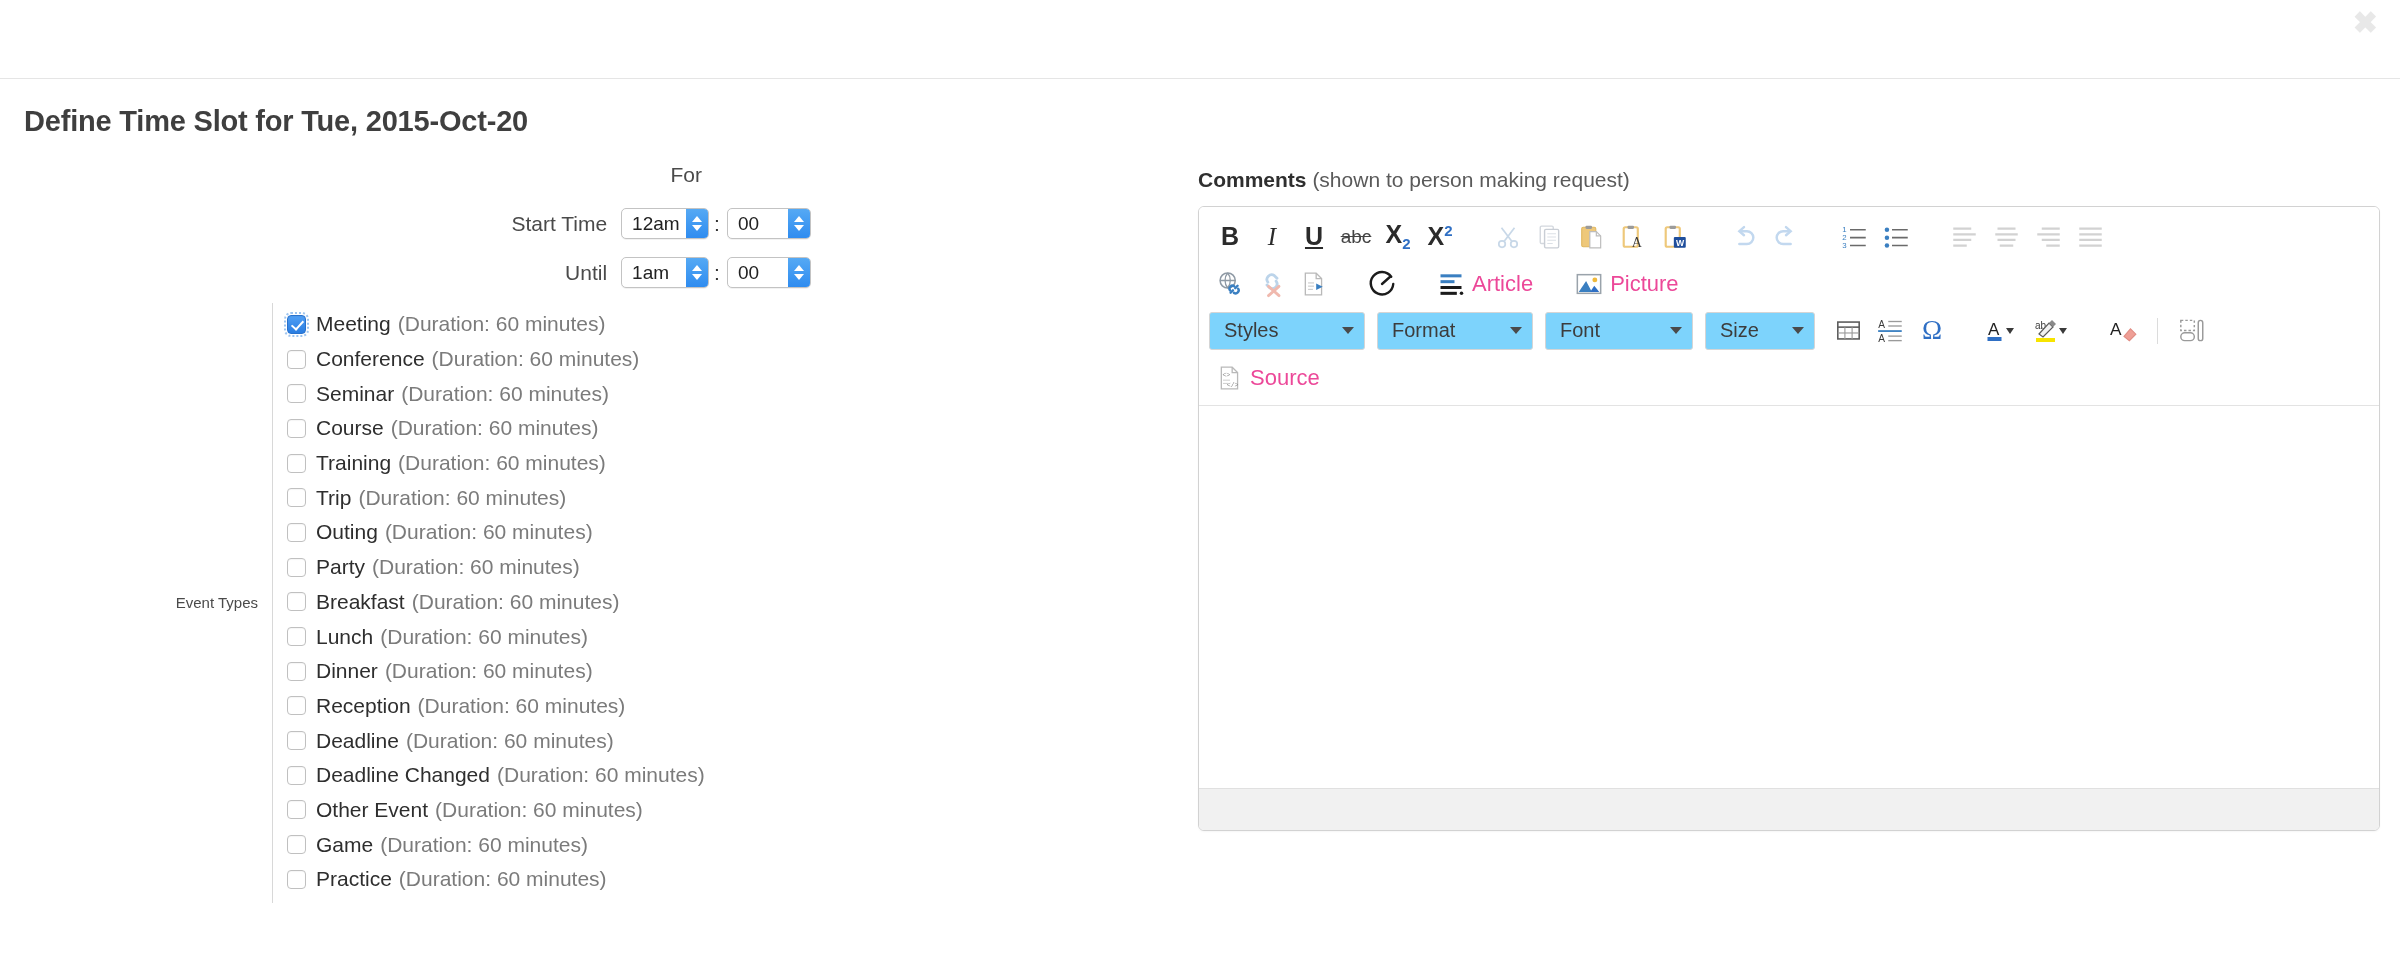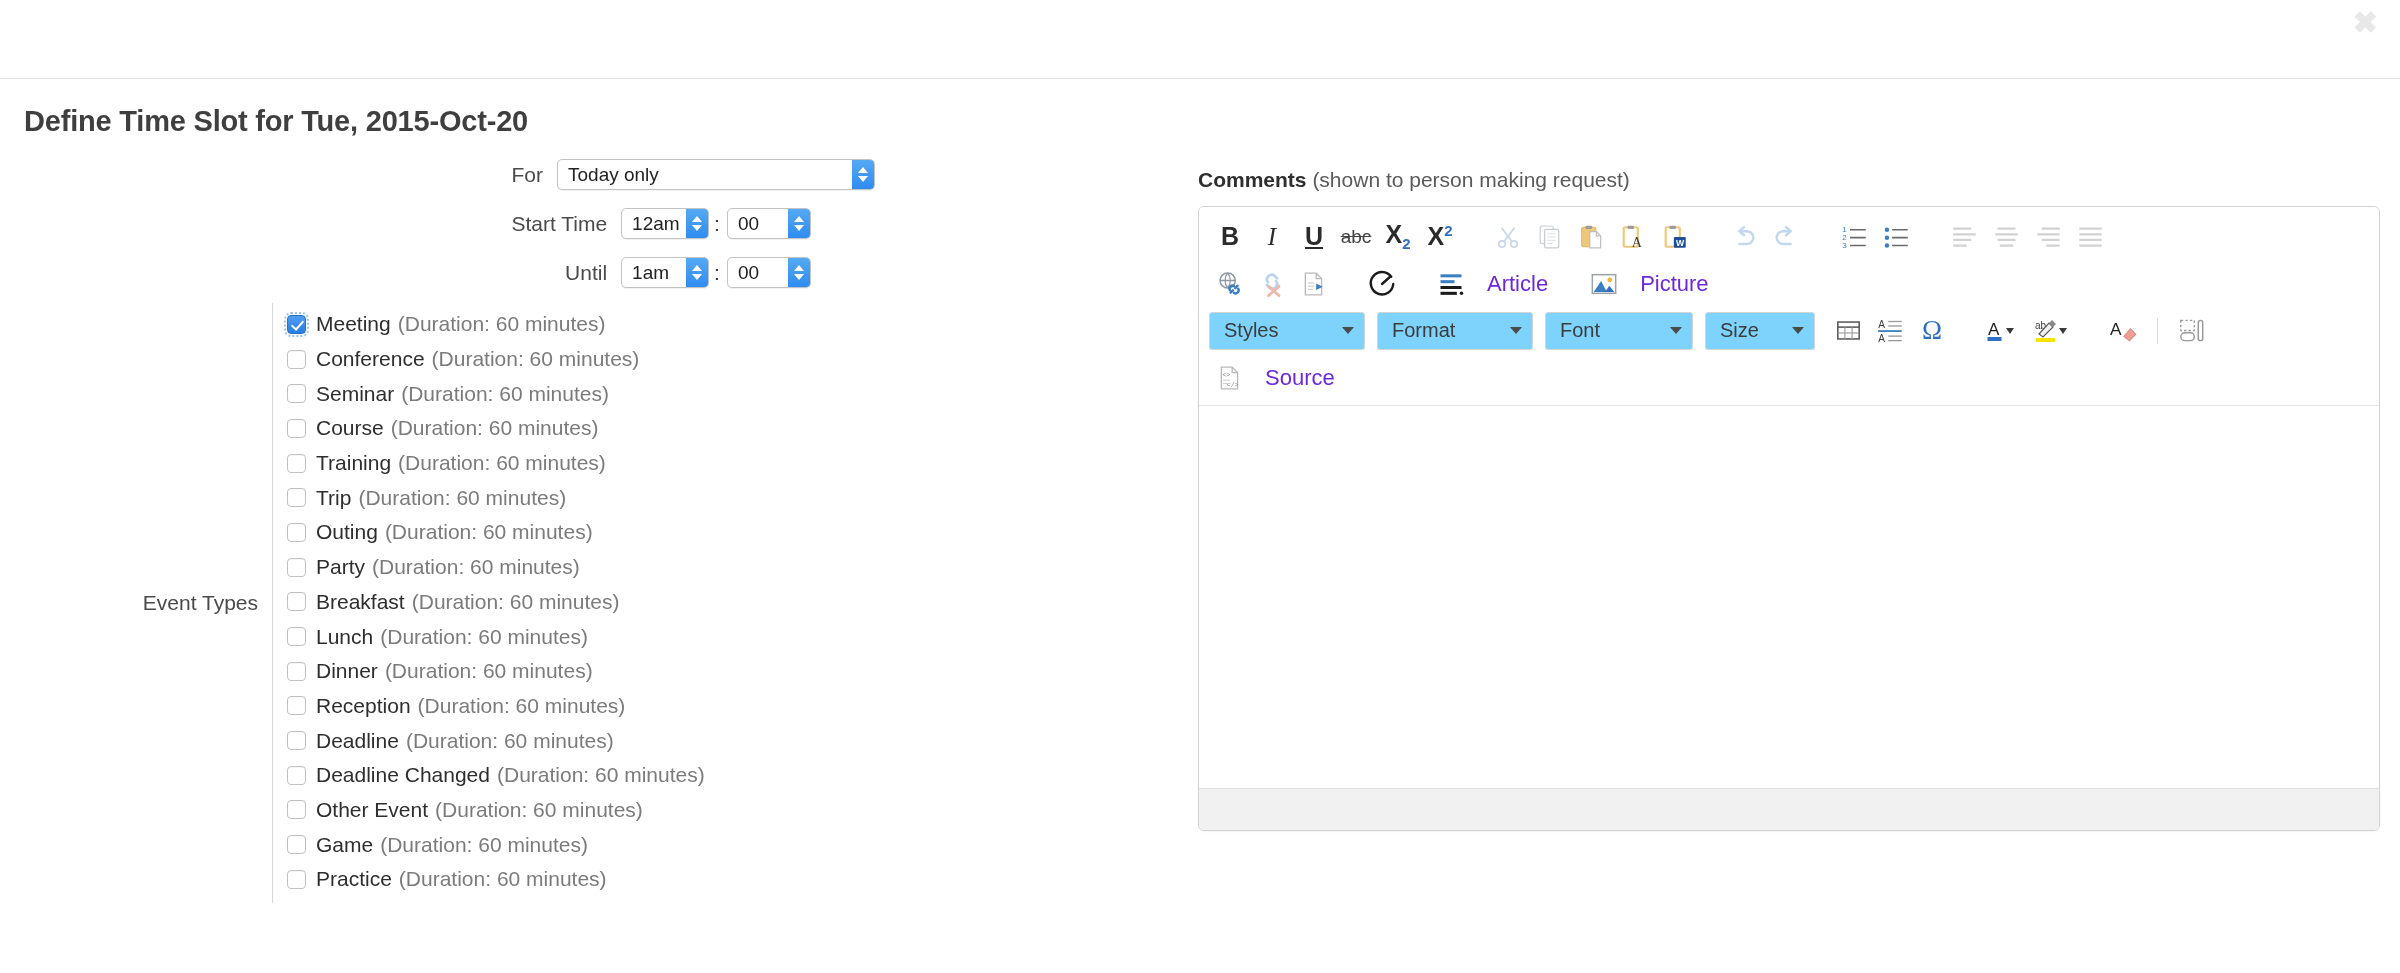--- a/index.html
+++ b/index.html
@@ -64,21 +64,21 @@
 
   .sel-for { width: 318px; }
   .sel-hour { width: 88px; }
   .sel-min  { width: 84px; }
   .colon { font-size: 21px; color:#333; margin: 0 7px 0 5px; }
 
   
   .types-row { position:relative; display:flex; margin-top: 6px; }
   .types-label {
     width: 272px; text-align:right; padding-right:14px;
-    font-size: 21px; color:#4a4a4a;
+    font-size: 15px; color:#4a4a4a;
     display:flex; align-items:center; justify-content:flex-end;
   }
   .types-list { border-left: 1px solid #d8d8d8; padding: 4px 0 6px 14px; }
   .type-item { display:flex; align-items:center; height: 34.7px; }
   .cbx {
     width: 19px; height: 19px; border-radius: 4px;
     border: 1px solid #c0c0c0; background:#fff;
     box-shadow: inset 0 1px 1px rgba(0,0,0,.04);
     flex: 0 0 auto; margin-right: 10px; cursor:pointer; position:relative;
   }
@@ -103,21 +103,21 @@
 
   .ck { border:1px solid #d2d2d2; border-radius: 6px; background:#fff;
         box-shadow: 0 1px 2px rgba(0,0,0,.04); overflow:hidden; width: 1182px; }
   .ck-toolbar { background:#fff; padding: 6px 10px 4px 10px; border-bottom:1px solid #e3e3e3; }
   .tb-row { display:flex; align-items:center; min-height: 47px; }
   .tb-btn {
     width: 42px; height: 42px; display:flex; align-items:center; justify-content:center;
     cursor:pointer; border-radius:3px; flex: 0 0 auto;
   }
   .tb-btn.wide { width:auto; padding: 0 8px; }
-  .tb-btn.txt { font-size: 22px; color:#6d28d9; gap:22px; }
+  .tb-btn.txt { font-size: 22px; color:#ec4899; gap:7px; }
   .tb-sep { width: 26px; flex:0 0 auto; }
   .tb-vsep { width:1px; height: 26px; background:#dcdcdc; margin: 0 12px; flex:0 0 auto; }
 
   .gl { font-size: 25px; color:#2b2b2b; line-height:1; }
   .gl.b { font-weight:bold; }
   .gl.i { font-style: italic; font-family:"Liberation Serif", serif; }
   .gl.u { text-decoration: underline; font-weight:bold; }
   .gl.s { text-decoration: line-through; font-size:19px; color:#444; }
   .gl sub, .gl sup { color:#2f6fc4; font-size: 15px; font-weight:bold; }
 
@@ -143,27 +143,20 @@
   <div class="modal-header">
     <div class="close-x">✖</div>
   </div>
 
   <div class="section-title">Define Time Slot for Tue, 2015-Oct-20</div>
 
   <div class="form-area">
 
     <div class="row">
       <div class="row-label">For</div>
-      <div class="mac-select sel-for">
-        <span>Today only</span>
-        <span class="stepper">
-            <i class="up"></i>
-            <i class="dn"></i>
-          </span>
-      </div>
     </div>
 
     <div class="row">
       <div class="row-label">Start Time</div>
       <div class="mac-select sel-hour">
         <span>12am</span>
         <span class="stepper">
             <i class="up"></i>
             <i class="dn"></i>
           </span>

